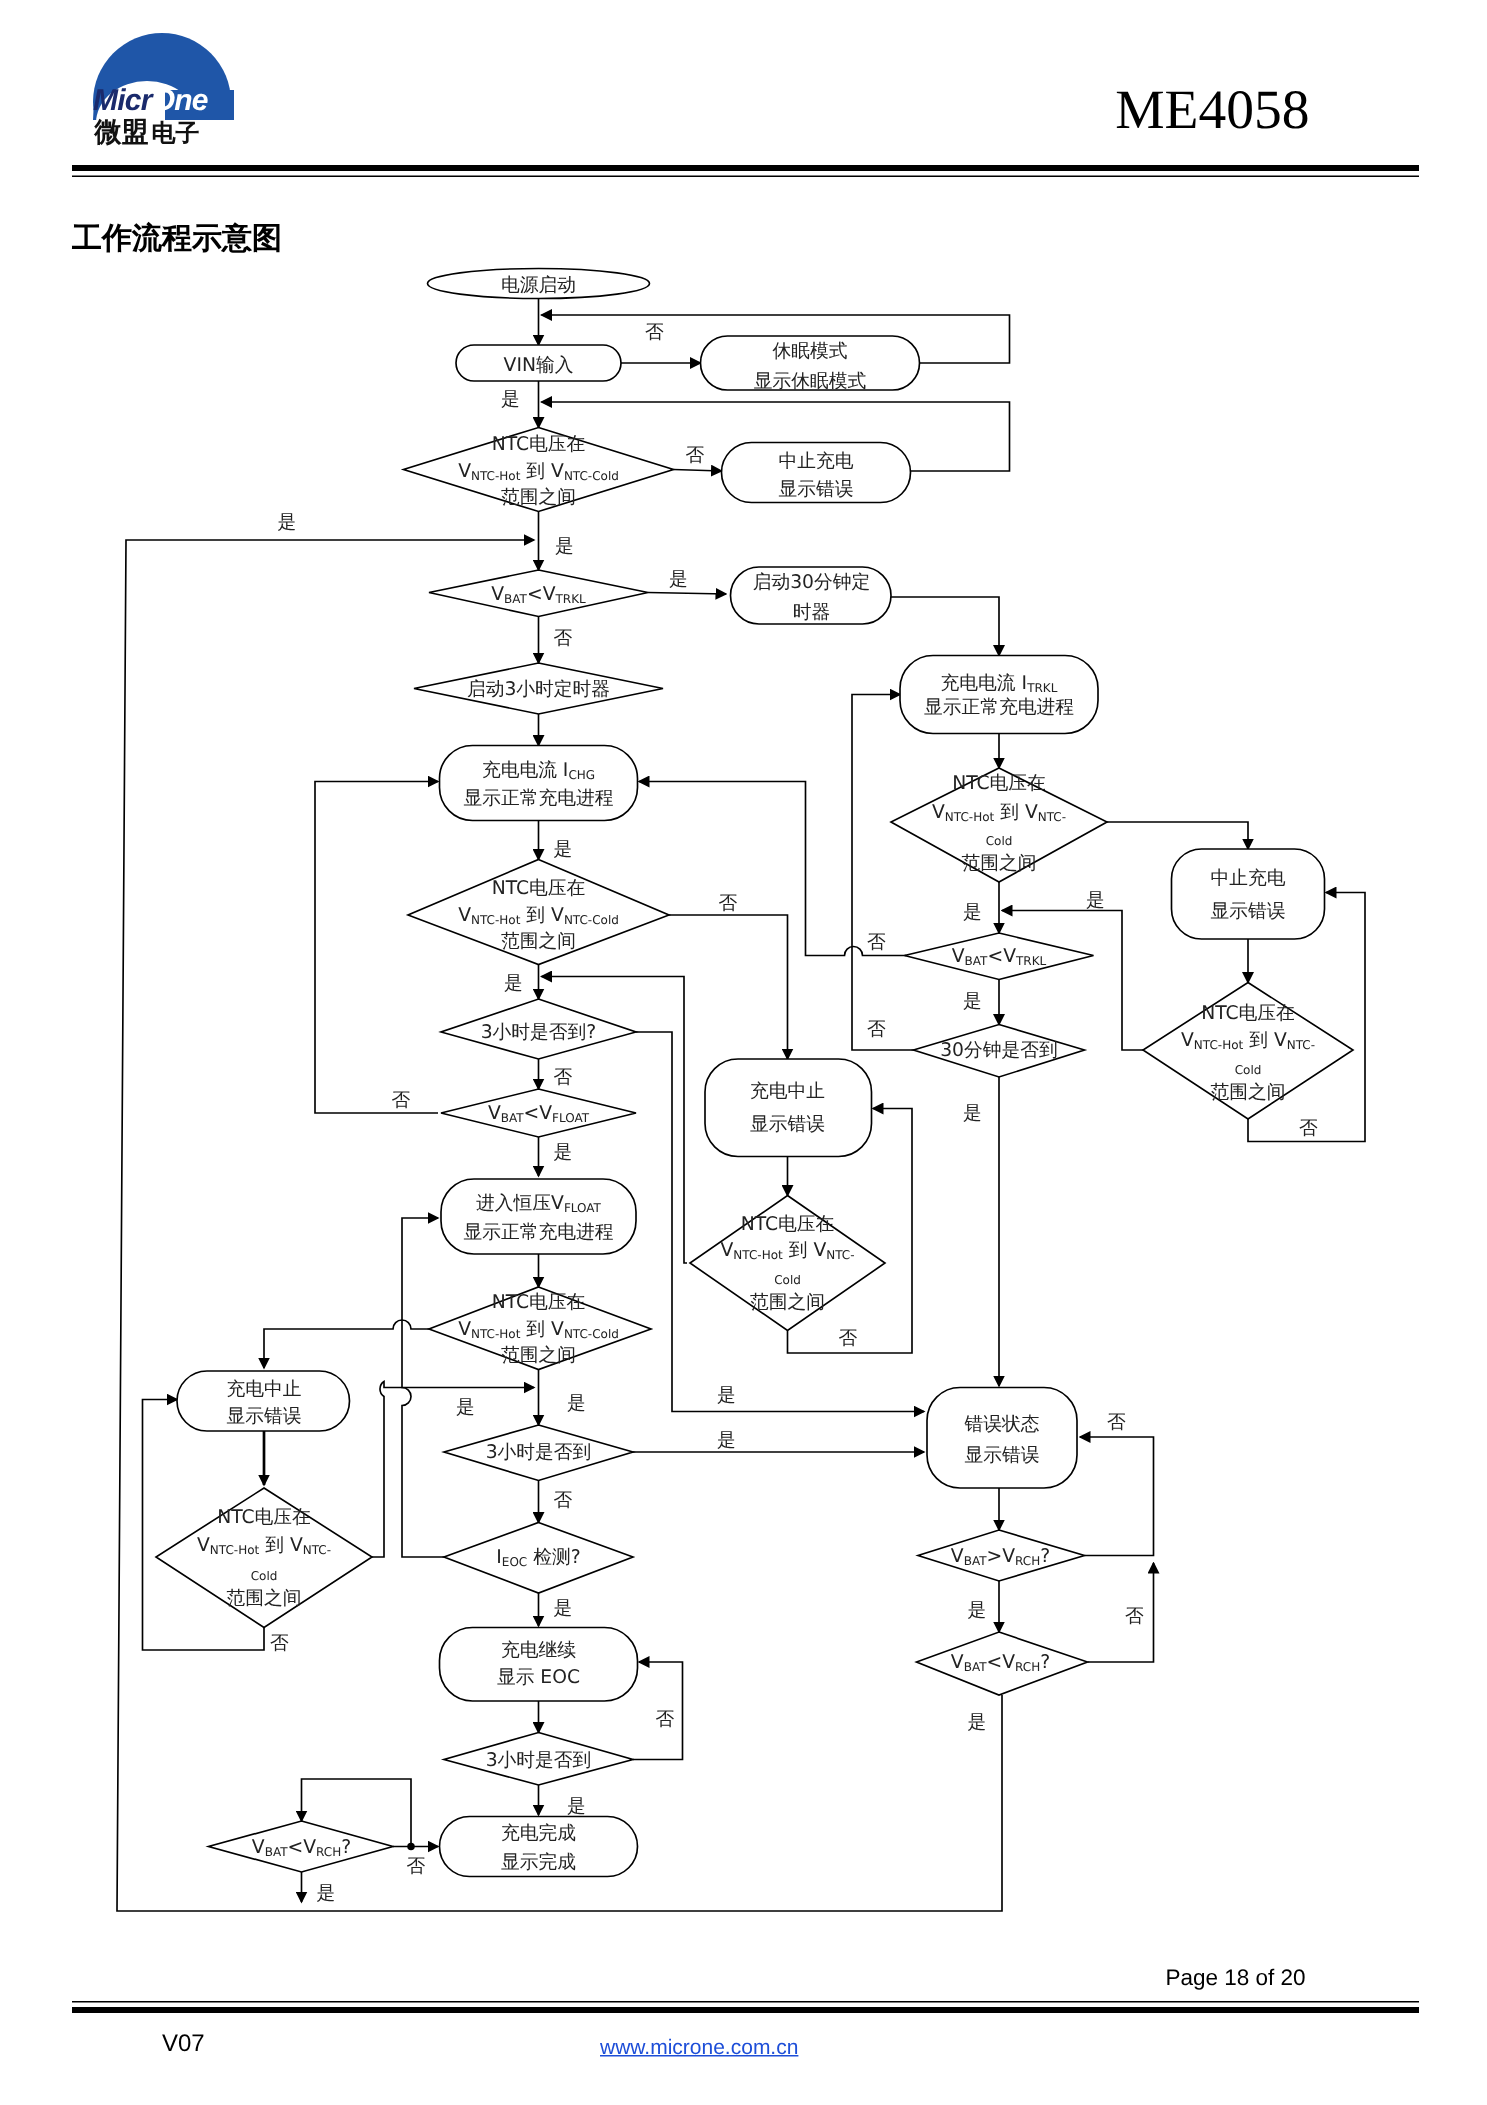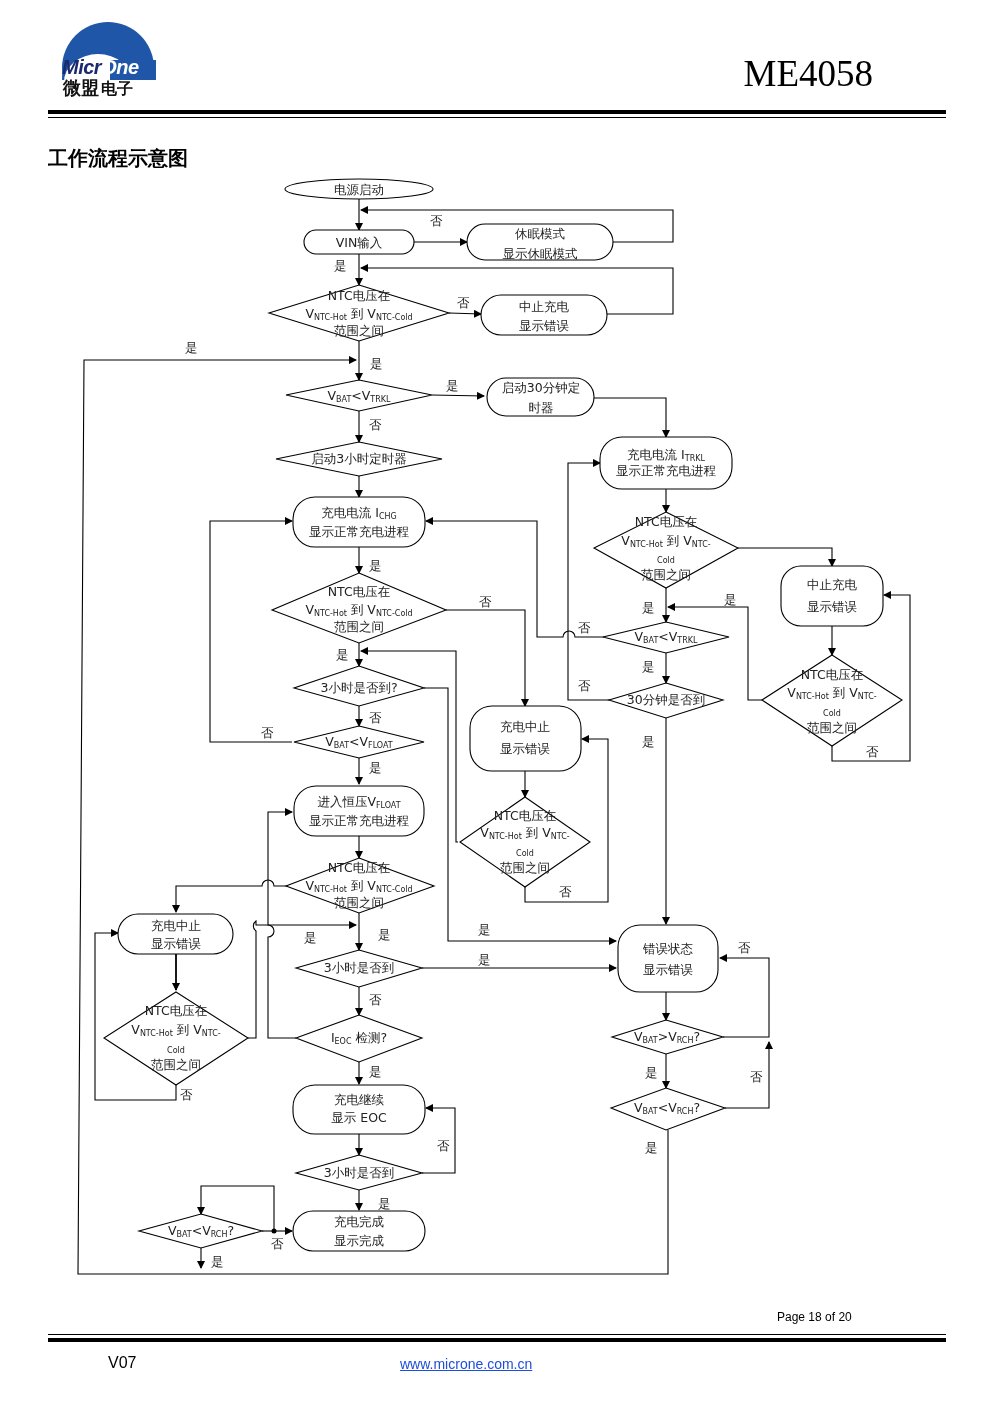--- a/index.html
+++ b/index.html
@@ -9,21 +9,21 @@
   .logo-text-en .micr { color:#1a2a6c; }
   .logo-text-en .one { color:#ffffff; }
   .logo-text-cn { position:absolute; left:63px; top:76px; font-family:"DejaVu Sans", sans-serif; font-weight:bold; font-size:18px; color:#111; }
   .logo-text-cn small { font-size:16px; font-weight:bold; margin-left:2px; }
   .doc-title { position:absolute; right:118px; top:52px; font-family:Liberation Serif, serif; font-size:37px; }
   .rule-thick { position:absolute; left:48px; width:898px; height:4px; background:#000; }
   .rule-thin { position:absolute; left:48px; width:898px; height:1px; background:#000; }
   .section-title { position:absolute; left:48px; top:132px; font-family:"DejaVu Sans", sans-serif; font-weight:bold; font-size:20px;margin-top:13px; }
   .footer-left { position:absolute; left:108px; top:1354px; font-family:Liberation Sans, sans-serif; font-size:16px; }
   .footer-center { position:absolute; left:400px; top:1356px; font-family:"Liberation Sans", sans-serif; font-size:14px; color:#1d4ed8; text-decoration:underline; }
-  .footer-right { position:absolute; left:777px; top:1310px; font-family:"Liberation Sans", sans-serif; font-size:12px; }
+  .footer-right { position:absolute; left:777px; top:1310px; font-family:"Liberation Sans", sans-serif; font-size:15px; }
   svg.flow { position:absolute; left:0; top:0; }
   svg.flow text { font-family:"DejaVu Sans", sans-serif; font-size:12.5px; fill:#222; }
   svg.flow .sub { font-size:8px; }
   svg.flow .tiny { font-size:8px; }
   svg.flow .shape { fill:#fff; stroke:#000; stroke-width:1.1; }
   svg.flow .ln { fill:none; stroke:#000; stroke-width:1.1; }
 </style>
 </head>
 <body>
 

